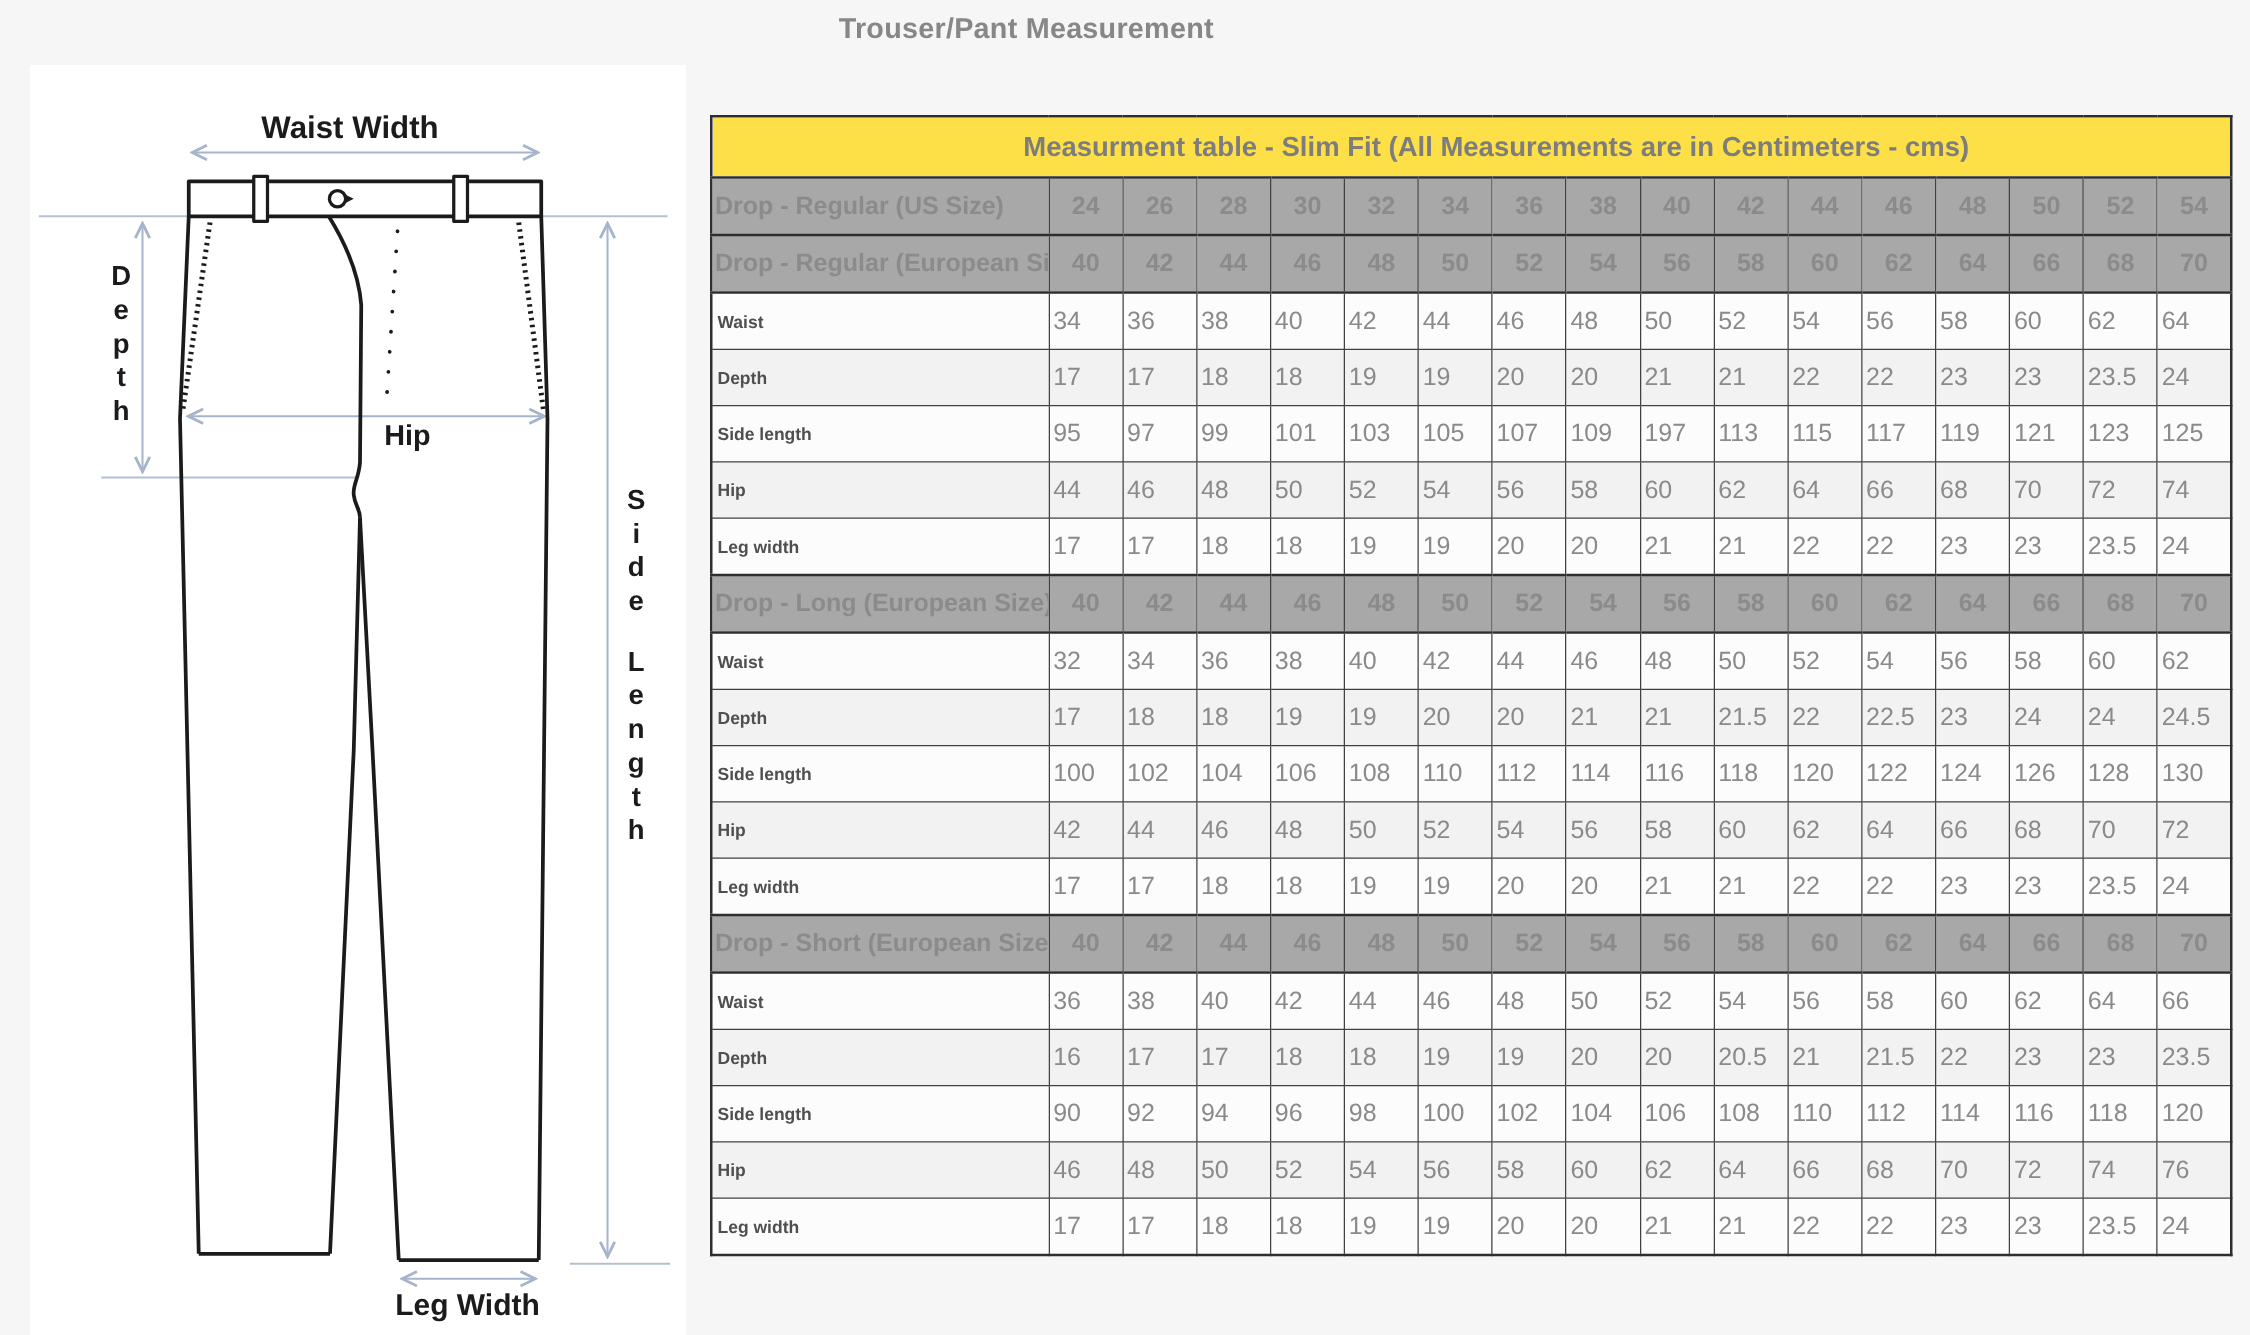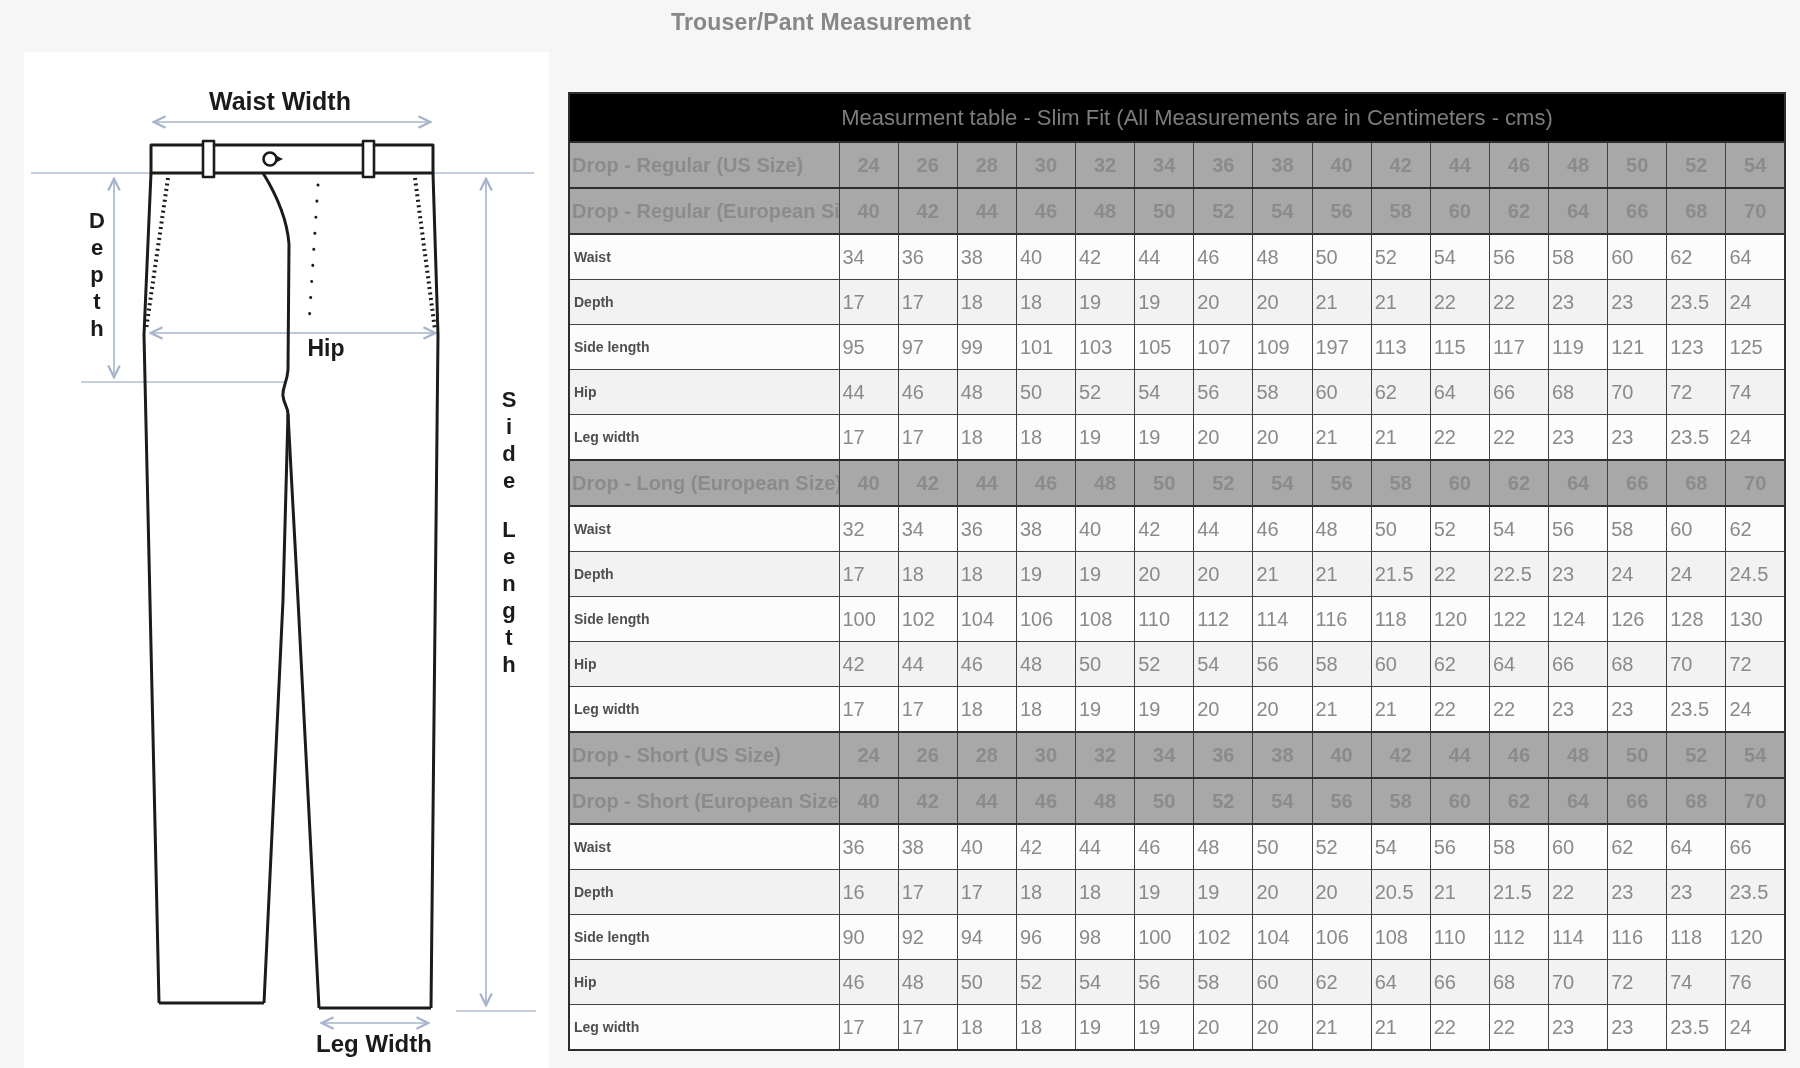--- a/index.html
+++ b/index.html
@@ -24,22 +24,22 @@
     position:absolute;left:568px;top:92px;width:1218px;
     border-collapse:collapse;table-layout:fixed;
     border:2px solid #2e2e2e;background:#fbfbfb;
   }
   table.meas th, table.meas td{
     border:1px solid #414141;
     overflow:hidden;white-space:nowrap;
     font-family:"Liberation Sans","DejaVu Sans",sans-serif;
   }
   th.table-title-cell{
-    height:45px;background:#000000;text-align:center;
-    font-size:22px;font-weight:normal;color:#7d7d7d;padding-left:41px;
+    height:45px;background:#fde047;text-align:center;
+    font-size:22px;font-weight:bold;color:#7d7d7d;padding-left:41px;
   }
   tr.size-row td{
     height:42px;background:#a8a8a8;color:#8b8b8b;
     font-weight:bold;font-size:20px;text-align:center;
     border-top:2px solid #2e2e2e;border-bottom:2px solid #2e2e2e;
   }
   tr.size-row td.row-label{text-align:left;padding:1px 2px;}
   tr.data-row td{
     height:42px;font-size:20px;color:#8a8a8a;
     text-align:left;padding-left:3px;
@@ -382,39 +382,20 @@
         <td class="val">21</td>
         <td class="val">21</td>
         <td class="val">22</td>
         <td class="val">22</td>
         <td class="val">23</td>
         <td class="val">23</td>
         <td class="val">23.5</td>
         <td class="val">24</td>
       </tr>
       <tr class="size-row">
-        <td class="row-label">Drop - Short (US Size)</td>
-        <td class="val">24</td>
-        <td class="val">26</td>
-        <td class="val">28</td>
-        <td class="val">30</td>
-        <td class="val">32</td>
-        <td class="val">34</td>
-        <td class="val">36</td>
-        <td class="val">38</td>
-        <td class="val">40</td>
-        <td class="val">42</td>
-        <td class="val">44</td>
-        <td class="val">46</td>
-        <td class="val">48</td>
-        <td class="val">50</td>
-        <td class="val">52</td>
-        <td class="val">54</td>
-      </tr>
-      <tr class="size-row">
         <td class="row-label">Drop - Short (European Size)</td>
         <td class="val">40</td>
         <td class="val">42</td>
         <td class="val">44</td>
         <td class="val">46</td>
         <td class="val">48</td>
         <td class="val">50</td>
         <td class="val">52</td>
         <td class="val">54</td>
         <td class="val">56</td>

